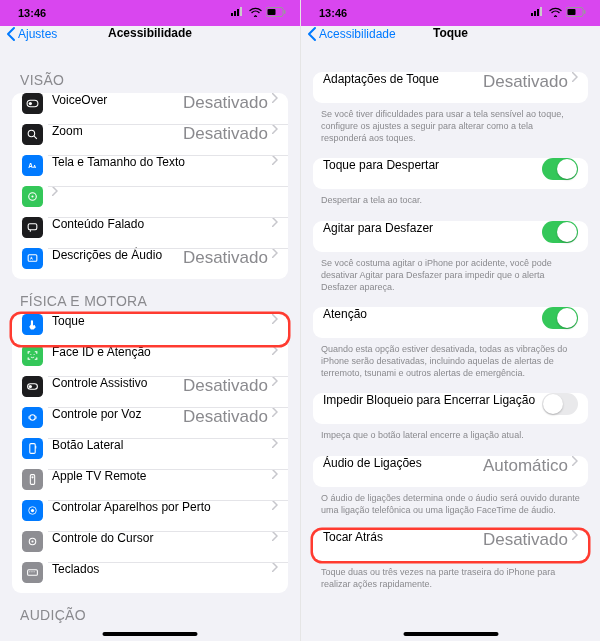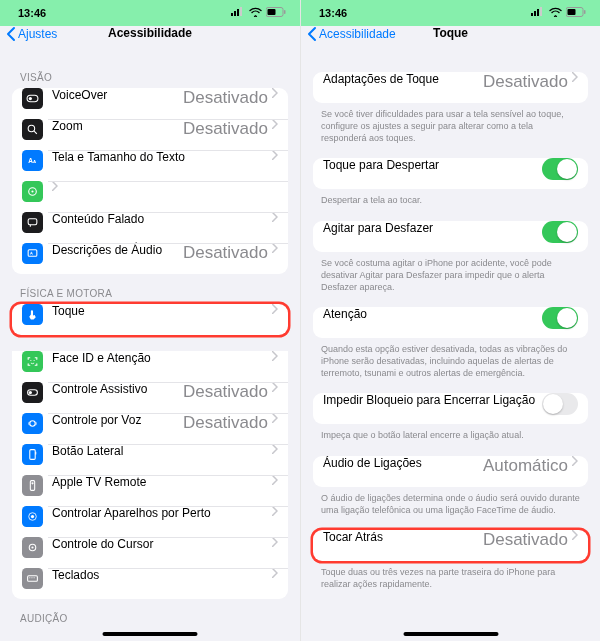--- a/index.html
+++ b/index.html
@@ -1,32 +1,32 @@
 <!DOCTYPE html>
 <html><head>
 <meta charset="utf-8">
 <style>
 * { margin: 0; padding: 0; box-sizing: border-box; -webkit-font-smoothing: antialiased; }
 body { font-family: -apple-system, "SF Pro Text", "Helvetica Neue", Arial, sans-serif; background: #fff; width: 600px; height: 641px; overflow: hidden; display: flex; }
 .phone { width: 300px; height: 641px; background: #f2f2f7; display: flex; flex-direction: column; font-size: 11px; }
 .phone + .phone { border-left: 1px solid #e5e5e5; }
 
 
-.sb { height: 26px; display: flex; align-items: center; justify-content: space-between; padding: 0 14px 0 18px; font-weight: 600; font-size: 11px; background: #86efac; }
+.sb { height: 26px; display: flex; align-items: center; justify-content: space-between; padding: 0 14px 0 18px; font-weight: 600; font-size: 11px; background: #d946ef; }
 .sb .ind { display: flex; gap: 4px; align-items: center; }
 
 
 .nav { height: 32px; display: flex; justify-content: center; position: relative; padding: 0 8px; background: #f2f2f7; }
 .back { position: absolute; left: 6px; display: flex; align-items: center; color: #007aff; font-size: 12px; }
 .back svg { margin-right: 2px; }
 .title { font-weight: 600; font-size: 12px; color: #000; }
 
 
 .content { flex: 1; overflow-y: hidden; padding: 0 12px; }
-.sect-head { font-size: 10px; color: #8a8a8e; text-transform: uppercase; letter-spacing: 0.3px; padding: 14px 8px 5px; }
+.sect-head { font-size: 14px; color: #8a8a8e; text-transform: uppercase; letter-spacing: 0.3px; padding: 14px 8px 5px; }
 .foot { font-size: 9px; color: #8a8a8e; padding: 5px 8px 0; line-height: 1.35; }
 
 .group { background: #fff; border-radius: 9px; overflow: hidden; }
 .group.mt { margin-top: 14px; }
 .row { display: flex; align-items: flex-start; min-height: 31px; padding: 0 10px; position: relative; }
 .row + .row::before { content: ""; position: absolute; top: 0; left: 36px; right: 0; height: 0.5px; background: #e4e4e8; }
 .row.noicon::before { left: 10px; }
 
 .icon { width: 21px; height: 21px; border-radius: 4.5px; display: flex; align-items: center; justify-content: center; margin-right: 9px; flex-shrink: 0; }
 .icon svg { width: 13px; height: 13px; fill: #fff; }
@@ -199,21 +199,21 @@
           </div>
         <div class="label">Toque</div>
         <div class="chev">
             <svg>
               <use href="#chev"></use>
             </svg>
           </div>
       </div>
     </div>
 
-    <div class="group" style="margin-top:16px;border-top-left-radius:0;border-top-right-radius:0">
+    <div class="group" style="margin-top:0;border-top-left-radius:0;border-top-right-radius:0">
       <div class="row">
         <div class="icon ic-green">
             <svg viewBox="0 0 24 24">
               <path d="M4 8 V5 H7 M17 5 H20 V8 M20 16 V19 H17 M7 19 H4 V16" stroke="#fff" stroke-width="2" fill="none" stroke-linecap="round"></path>
               <circle cx="9" cy="10" r="1" fill="#fff"></circle>
               <circle cx="15" cy="10" r="1" fill="#fff"></circle>
               <path d="M9 15 q3 2 6 0" stroke="#fff" stroke-width="1.5" fill="none"></path>
             </svg>
           </div>
         <div class="label">Face ID e Atenção</div>

